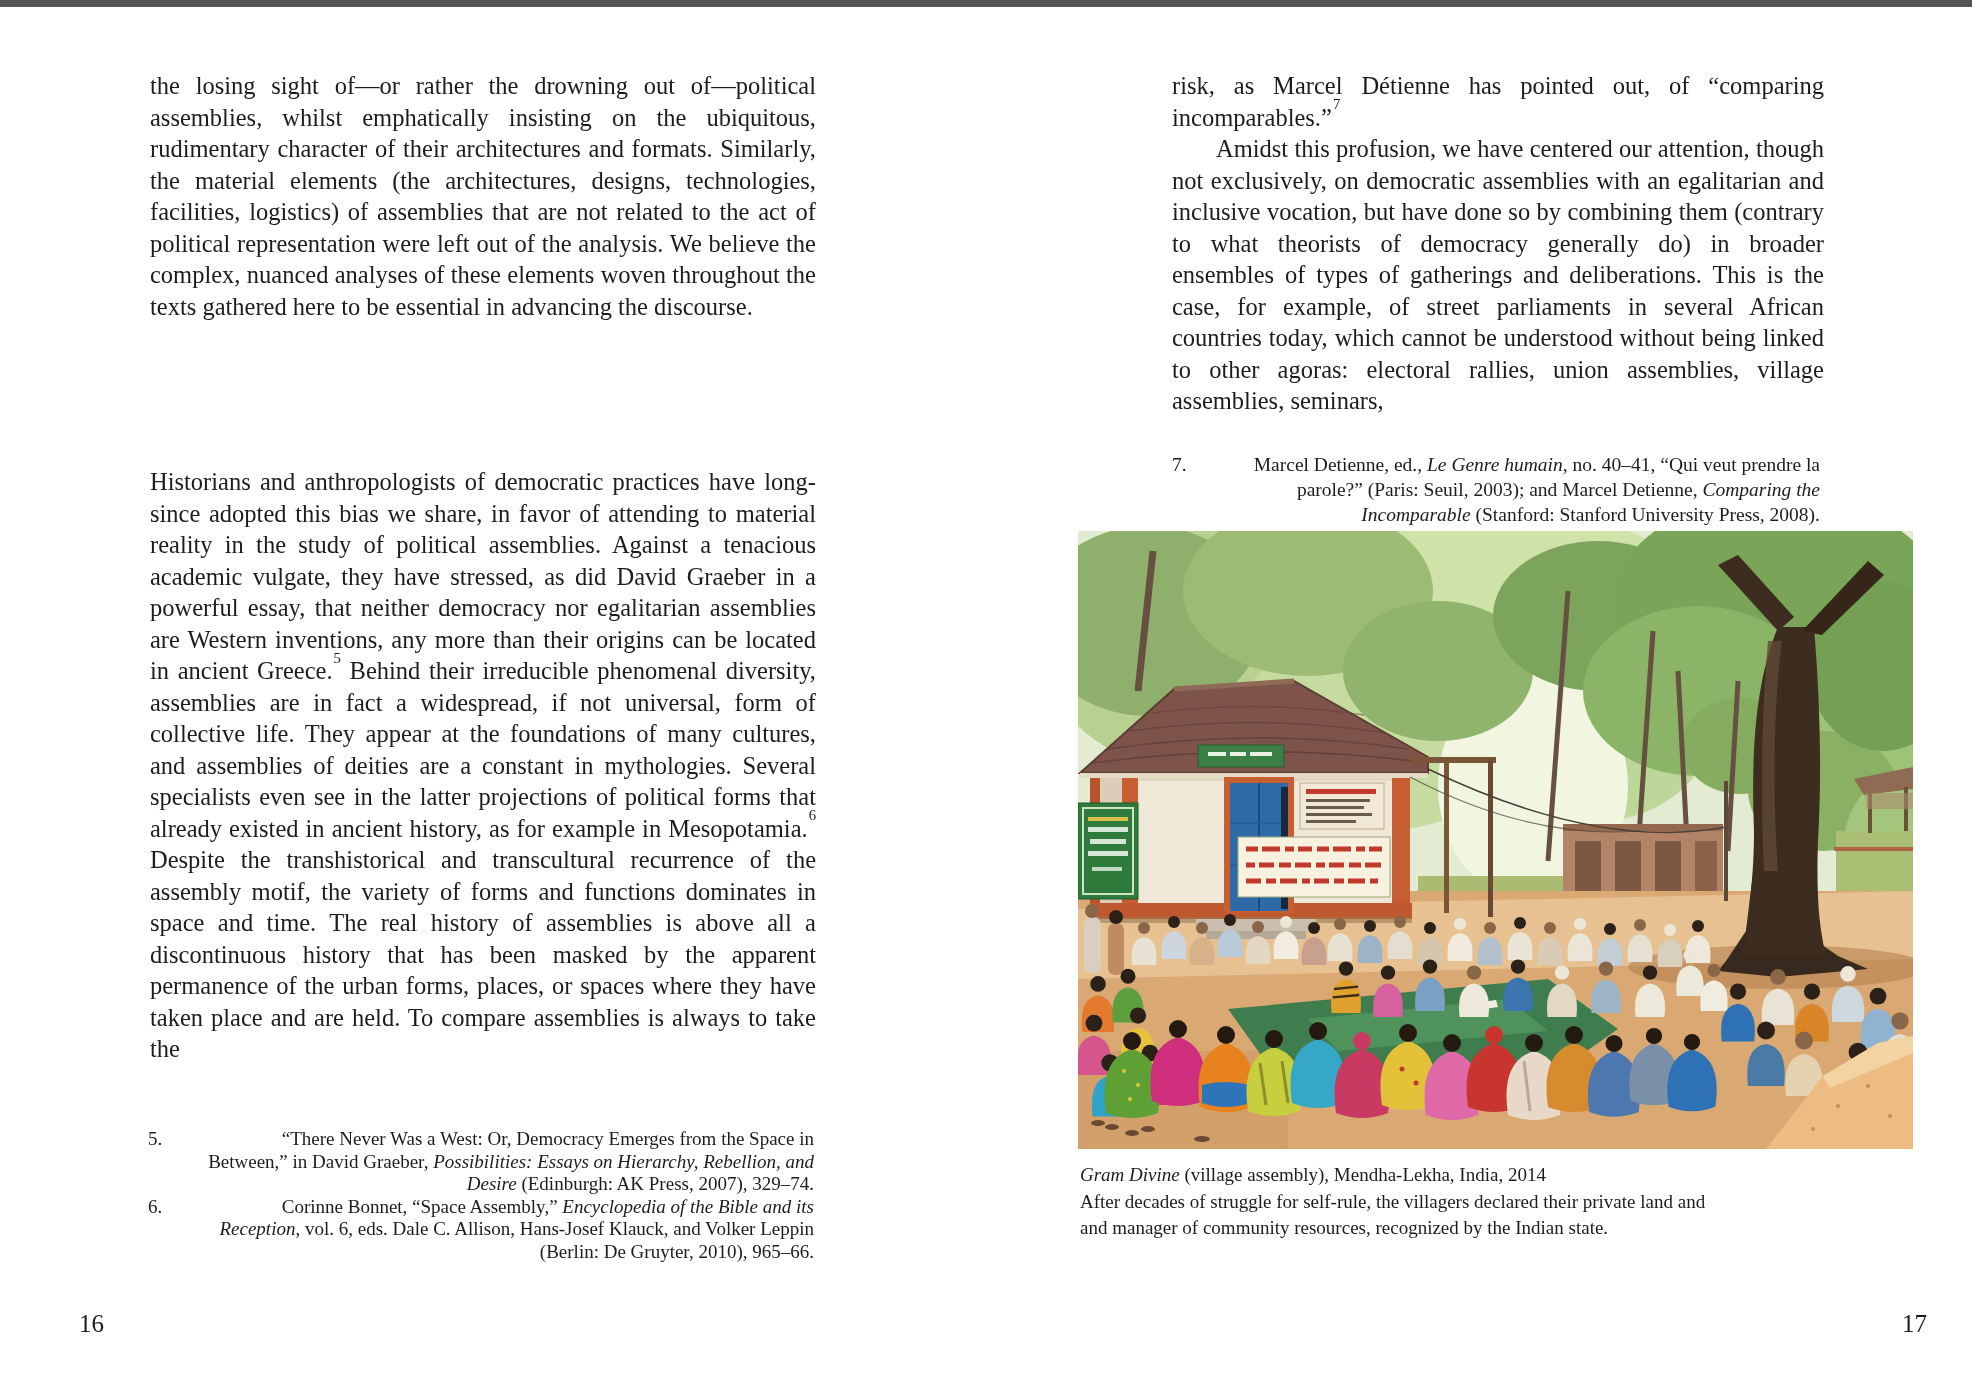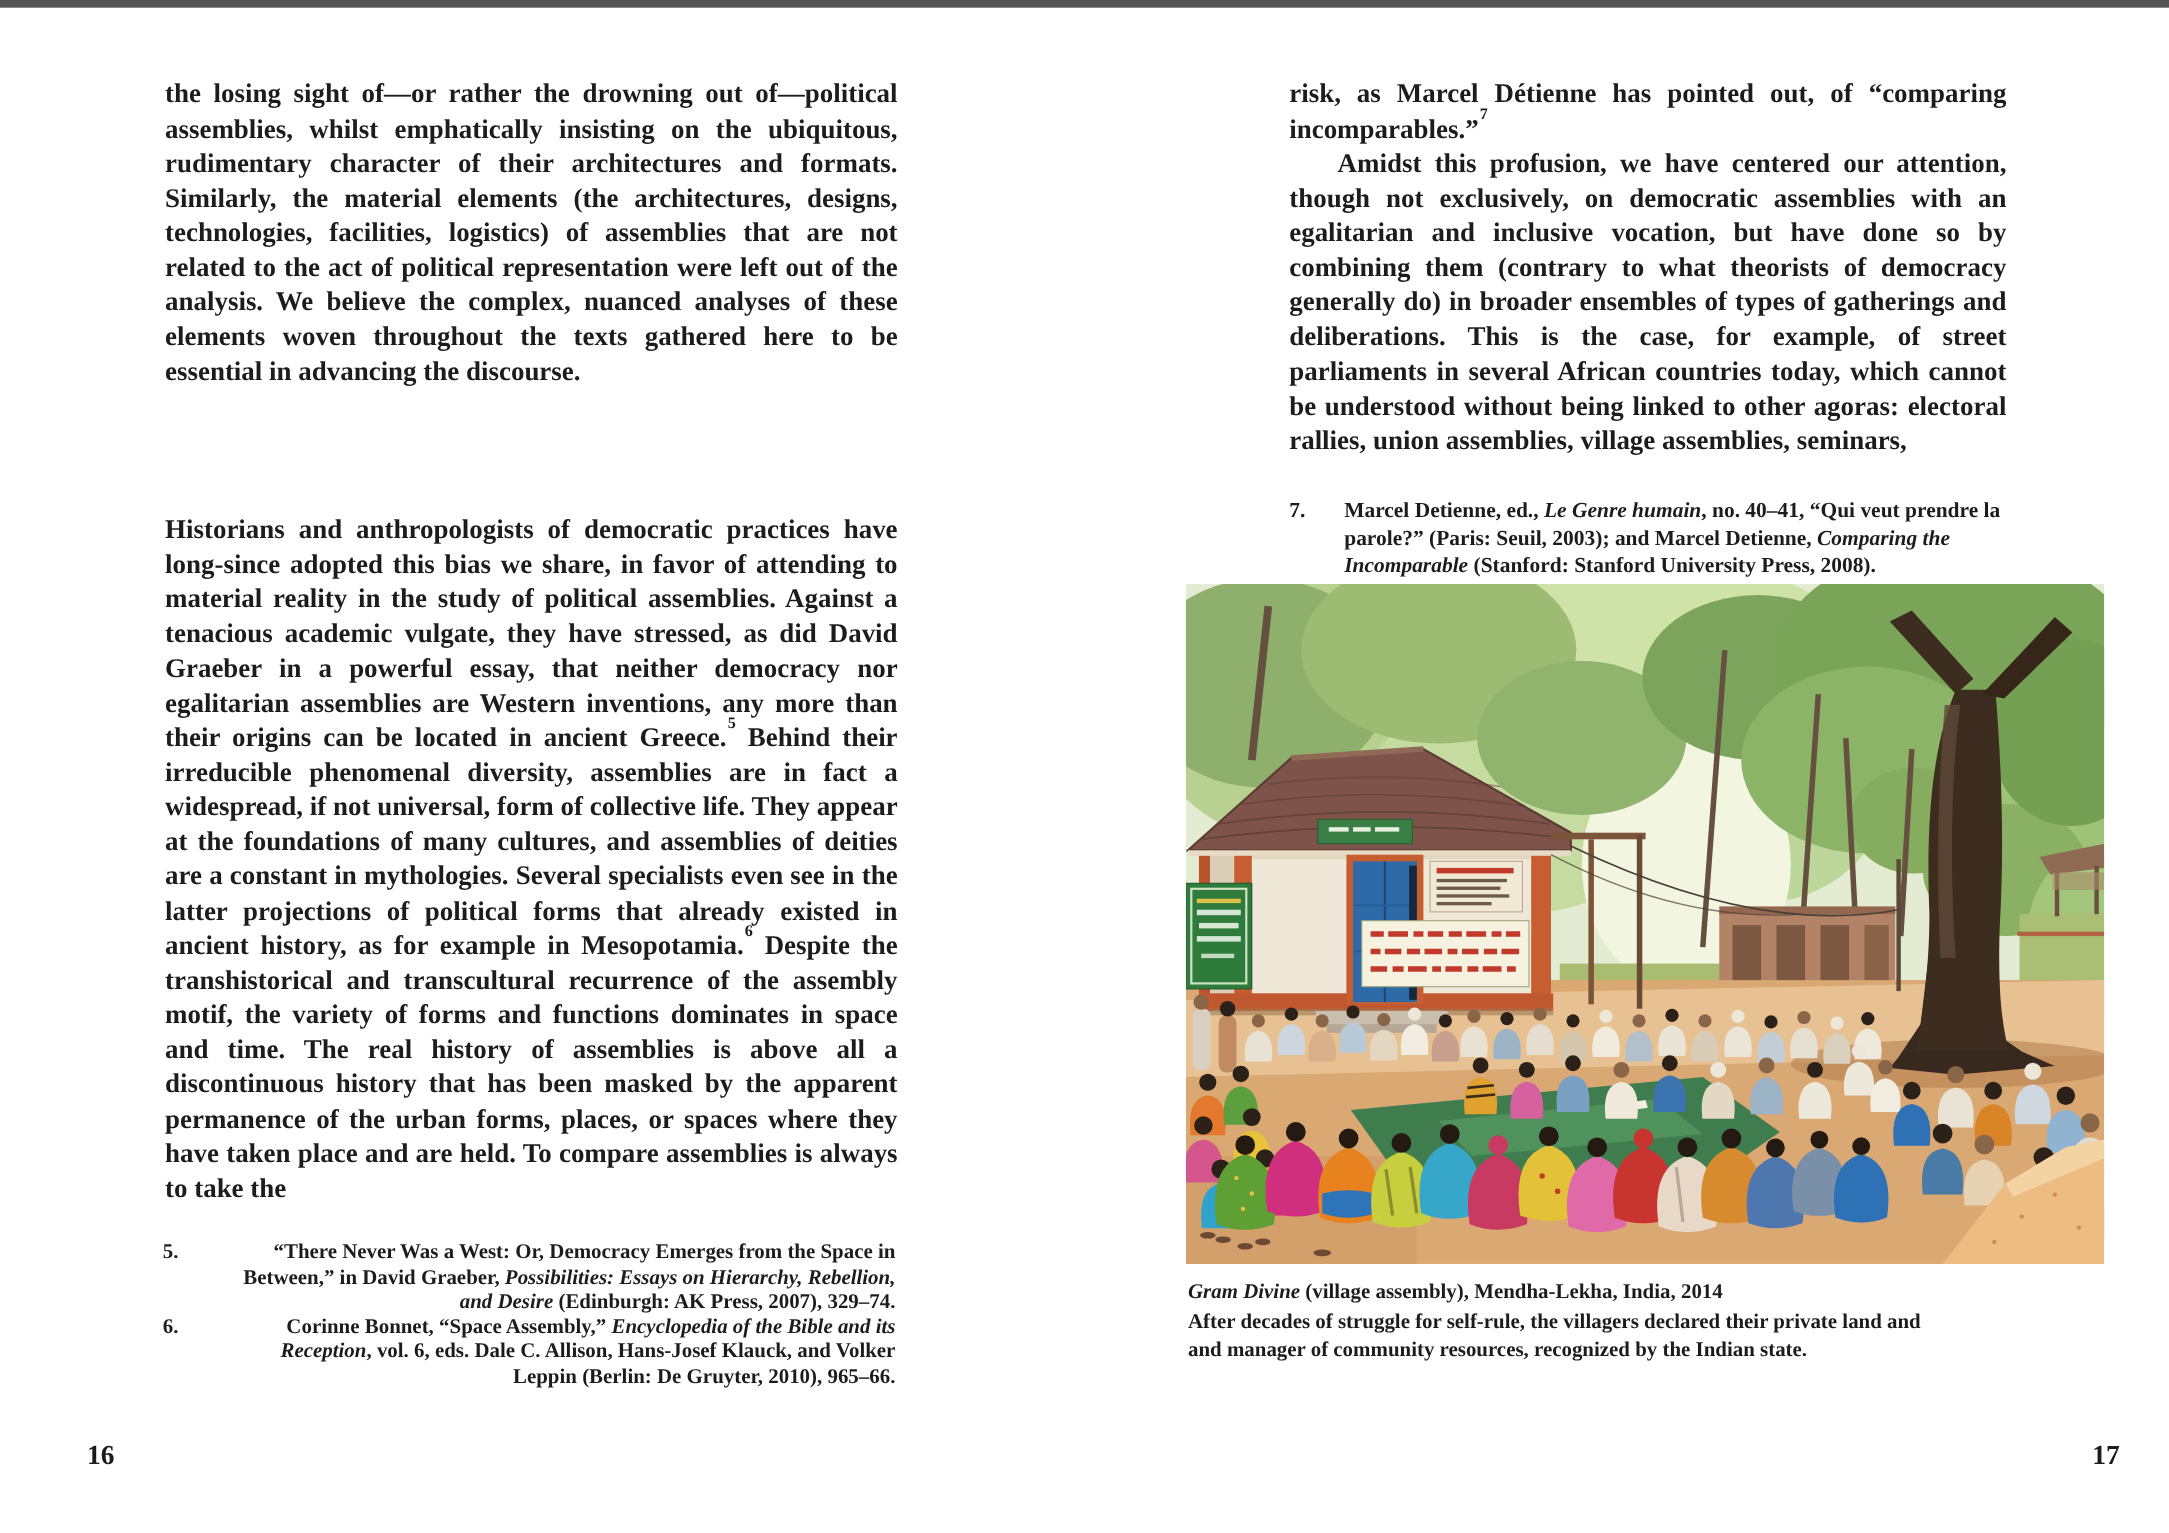--- a/index.html
+++ b/index.html
@@ -1,32 +1,32 @@
 <!DOCTYPE html>
 <html lang="en"><head>
 <meta charset="utf-8">
 <style>
   html,body{margin:0;padding:0;background:#ffffff;}
   .spread{position:relative;width:1972px;height:1394px;background:#ffffff;overflow:hidden;
-          font-family:"Liberation Serif", serif;color:#1c1c1c;font-weight:bold;}
+          font-family:"Liberation Serif", serif;color:#1c1c1c;}
   .top-bar{position:absolute;left:0;top:0;width:100%;height:7px;background:#545454;}
   .body-text{position:absolute;font-size:24.5px;line-height:31.5px;text-align:justify;
              hyphens:auto;-webkit-hyphens:auto;}
   .heading{position:absolute;font-size:33px;line-height:36px;text-align:left;}
   sup{font-size:60%;line-height:0;position:relative;top:-0.5em;margin-left:1px;}
   em{font-style:italic;}
   .fn-block{position:absolute;}
   .fn-row{display:flex;align-items:flex-start;}
   .fn-num{flex:none;}
   .left-fn{font-size:19px;line-height:22.6px;}
   .left-fn .fn-num{width:52px;}
   .left-fn .fn-text{width:614px;text-align:right;}
   .right-fn{font-size:19.5px;line-height:25px;}
   .right-fn .fn-num{width:50px;}
-  .right-fn .fn-text{width:598px;text-align:left;}
+  .right-fn .fn-text{width:598px;text-align:right;}
   .page-number{position:absolute;font-size:25px;line-height:28px;margin-left:16px;}
   .photo{position:absolute;left:1078px;top:531px;width:835px;height:618px;overflow:hidden;}
   .photo svg{display:block;}
   .caption{position:absolute;font-size:19px;line-height:26.5px;text-align:left;}
   .caption .cap-line{display:block;}
   .indent{ text-indent:44px; }
   p{margin:0;}
 </style>
 </head>
 <body>

